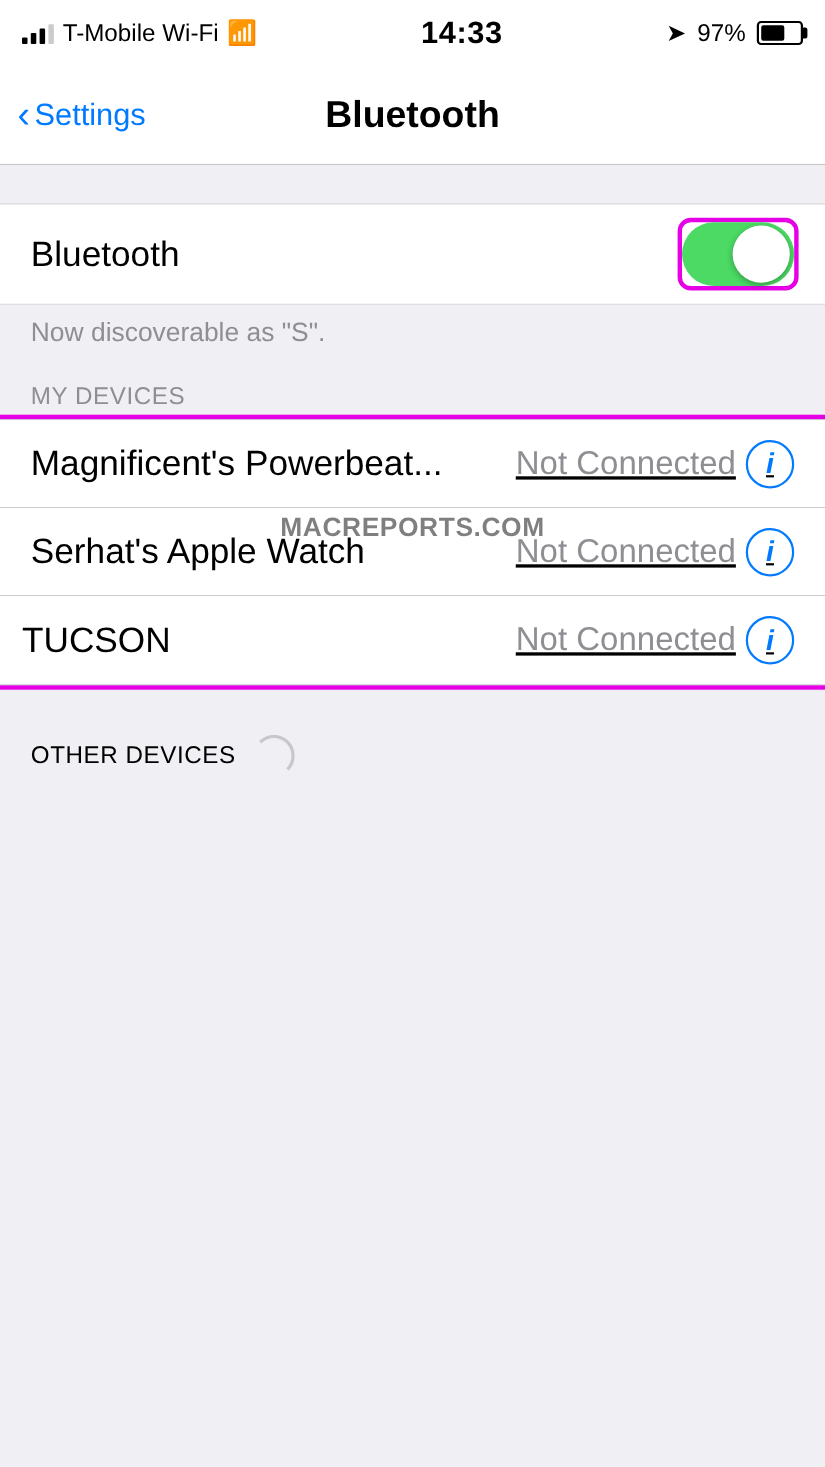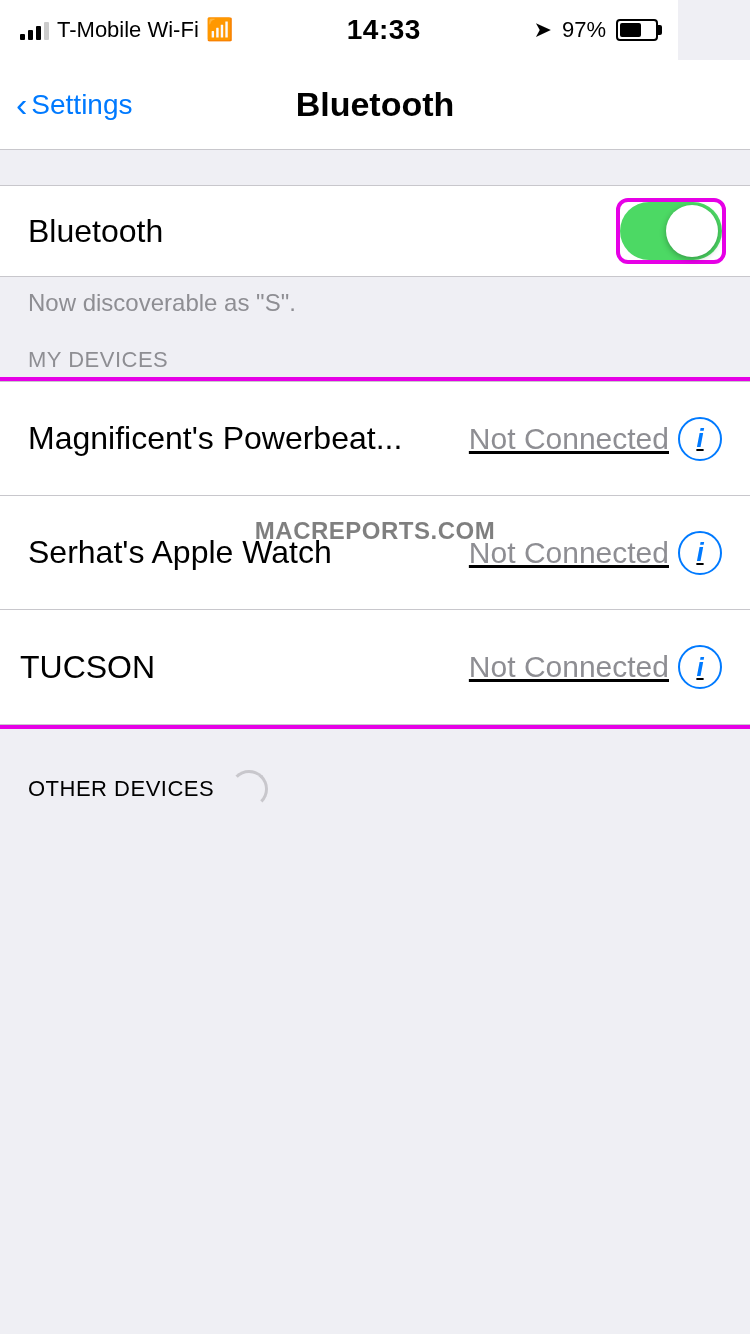--- a/index.html
+++ b/index.html
@@ -8,21 +8,21 @@
     body {
       width: 750px;
       min-height: 1334px;
       background: #efeff4;
       font-family: -apple-system, 'Helvetica Neue', Helvetica, Arial, sans-serif;
       overflow-x: hidden;
     }
 
     
     .status-bar {
-      width: 678px;
+      width: 750px;
       height: 60px;
       background: #fff;
       display: flex;
       align-items: center;
       justify-content: space-between;
       padding: 0 20px;
       font-size: 24px;
       font-weight: 500;
     }
     .status-left {
@@ -208,21 +208,21 @@
       background: #fff;
       border-top: 1px solid #c8c7cc;
       border-bottom: 1px solid #c8c7cc;
     }
 
     .device-row {
       display: flex;
       align-items: center;
       justify-content: space-between;
       padding: 0 28px;
-      height: 114px;
+      height: 80px;
       background: #fff;
       border-bottom: 1px solid #c8c7cc;
       position: relative;
     }
     .device-row:last-child {
       border-bottom: none;
       padding-left: 20px;
     }
     .device-name {
       font-size: 32px;

